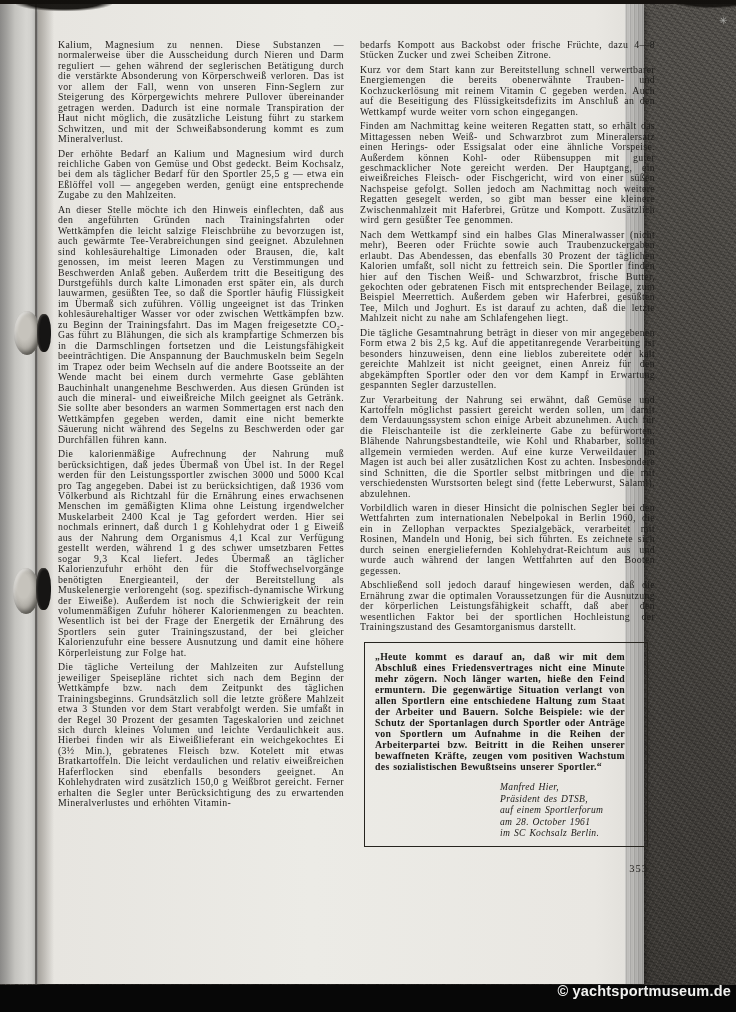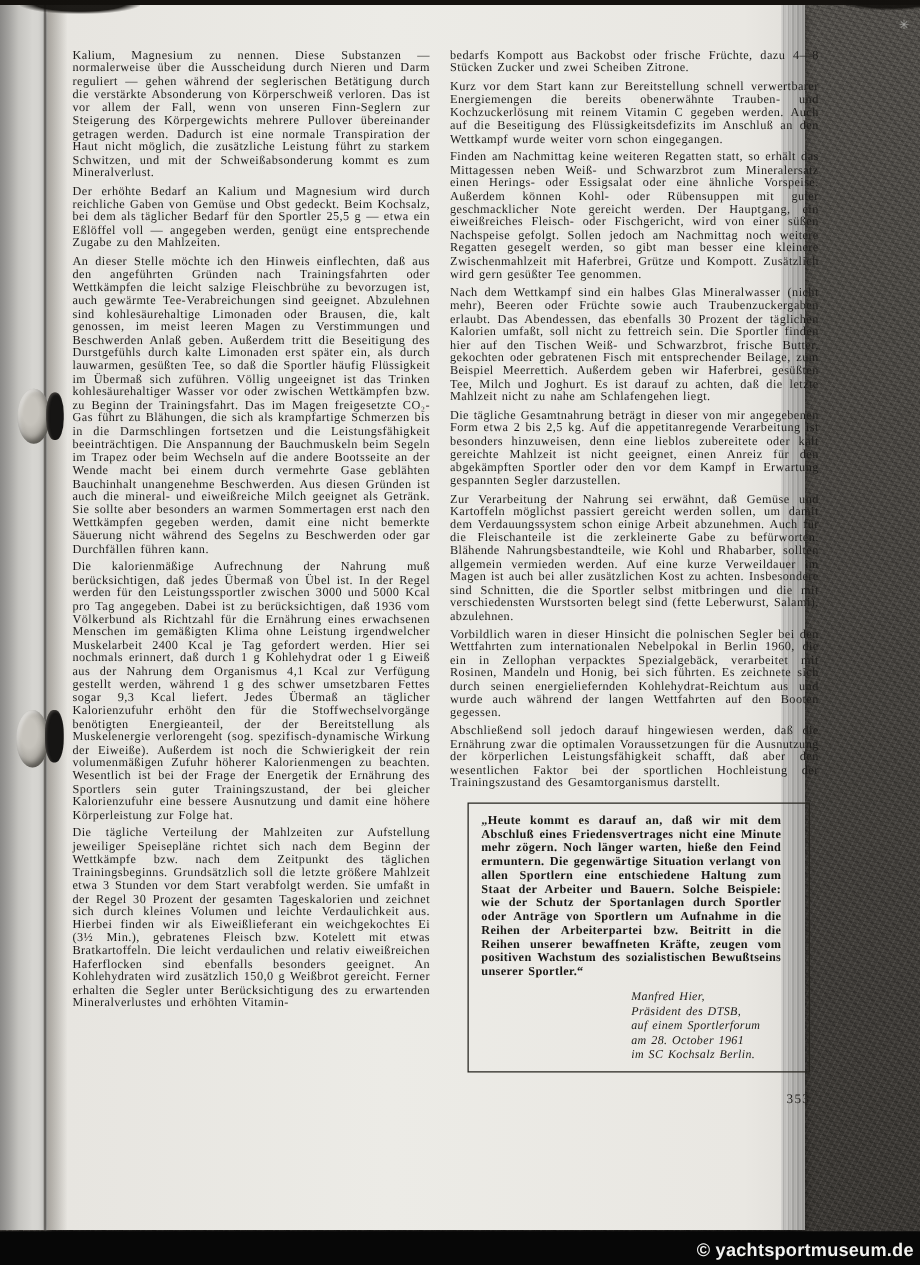--- a/index.html
+++ b/index.html
@@ -33,30 +33,30 @@
   
   .top-bar{position:absolute;left:0;top:0;width:736px;height:4px;background:#15120f;}
   .top-wedge-l{position:absolute;left:16px;top:-7px;width:96px;height:18px;
     background:radial-gradient(ellipse, rgba(18,16,13,.95) 0 55%, rgba(18,16,13,0) 75%);}
   .top-wedge-r{position:absolute;left:672px;top:-6px;width:80px;height:14px;
     background:radial-gradient(ellipse, rgba(18,16,13,.9) 0 55%, rgba(18,16,13,0) 75%);}
   .dust-star{position:absolute;left:719px;top:15px;font-size:10px;color:#a9a9a5;
     font-family:"DejaVu Sans", sans-serif;}
   
   .band{position:absolute;left:0;bottom:0;width:736px;height:27px;background:#070707;}
-  .watermark{position:absolute;right:5px;bottom:3px;color:#f2f2f0;
+  .watermark{position:absolute;right:5px;bottom:13px;color:#f2f2f0;
     font-family:"Liberation Sans", sans-serif;font-weight:bold;font-size:14.5px;letter-spacing:.2px;}
   
   .col{position:absolute;top:37px;color:#1d1c1a;font-size:9.8px;line-height:10.45px;
     text-align:justify;letter-spacing:.35px;word-spacing:1px;}
   .col-left{left:20px;width:286px;}
   .col-right{left:322px;width:295px;}
   .col p{margin:0 0 4px 0;}
   
-  .quote-box{border:1.5px solid #26241f;margin:10px 7px 0 14px;padding:8px 22px 7px 10px;}
+  .quote-box{border:1.5px solid #26241f;margin:10px 7px 0 4px;padding:8px 22px 7px 10px;}
   .quote-text{font-weight:bold;text-align:justify;font-size:9.8px;line-height:11px;
     letter-spacing:.3px;word-spacing:1px;color:#181715;}
   .attribution{margin-top:9px;}
   .attribution div{font-style:italic;font-size:9.6px;line-height:11.5px;margin-left:50%;
     letter-spacing:.3px;color:#23211e;}
   .page-num{margin:17px 7px 0 0;text-align:right;font-size:10.5px;letter-spacing:1px;color:#23211e;}
 </style>
 </head>
 <body>
 

